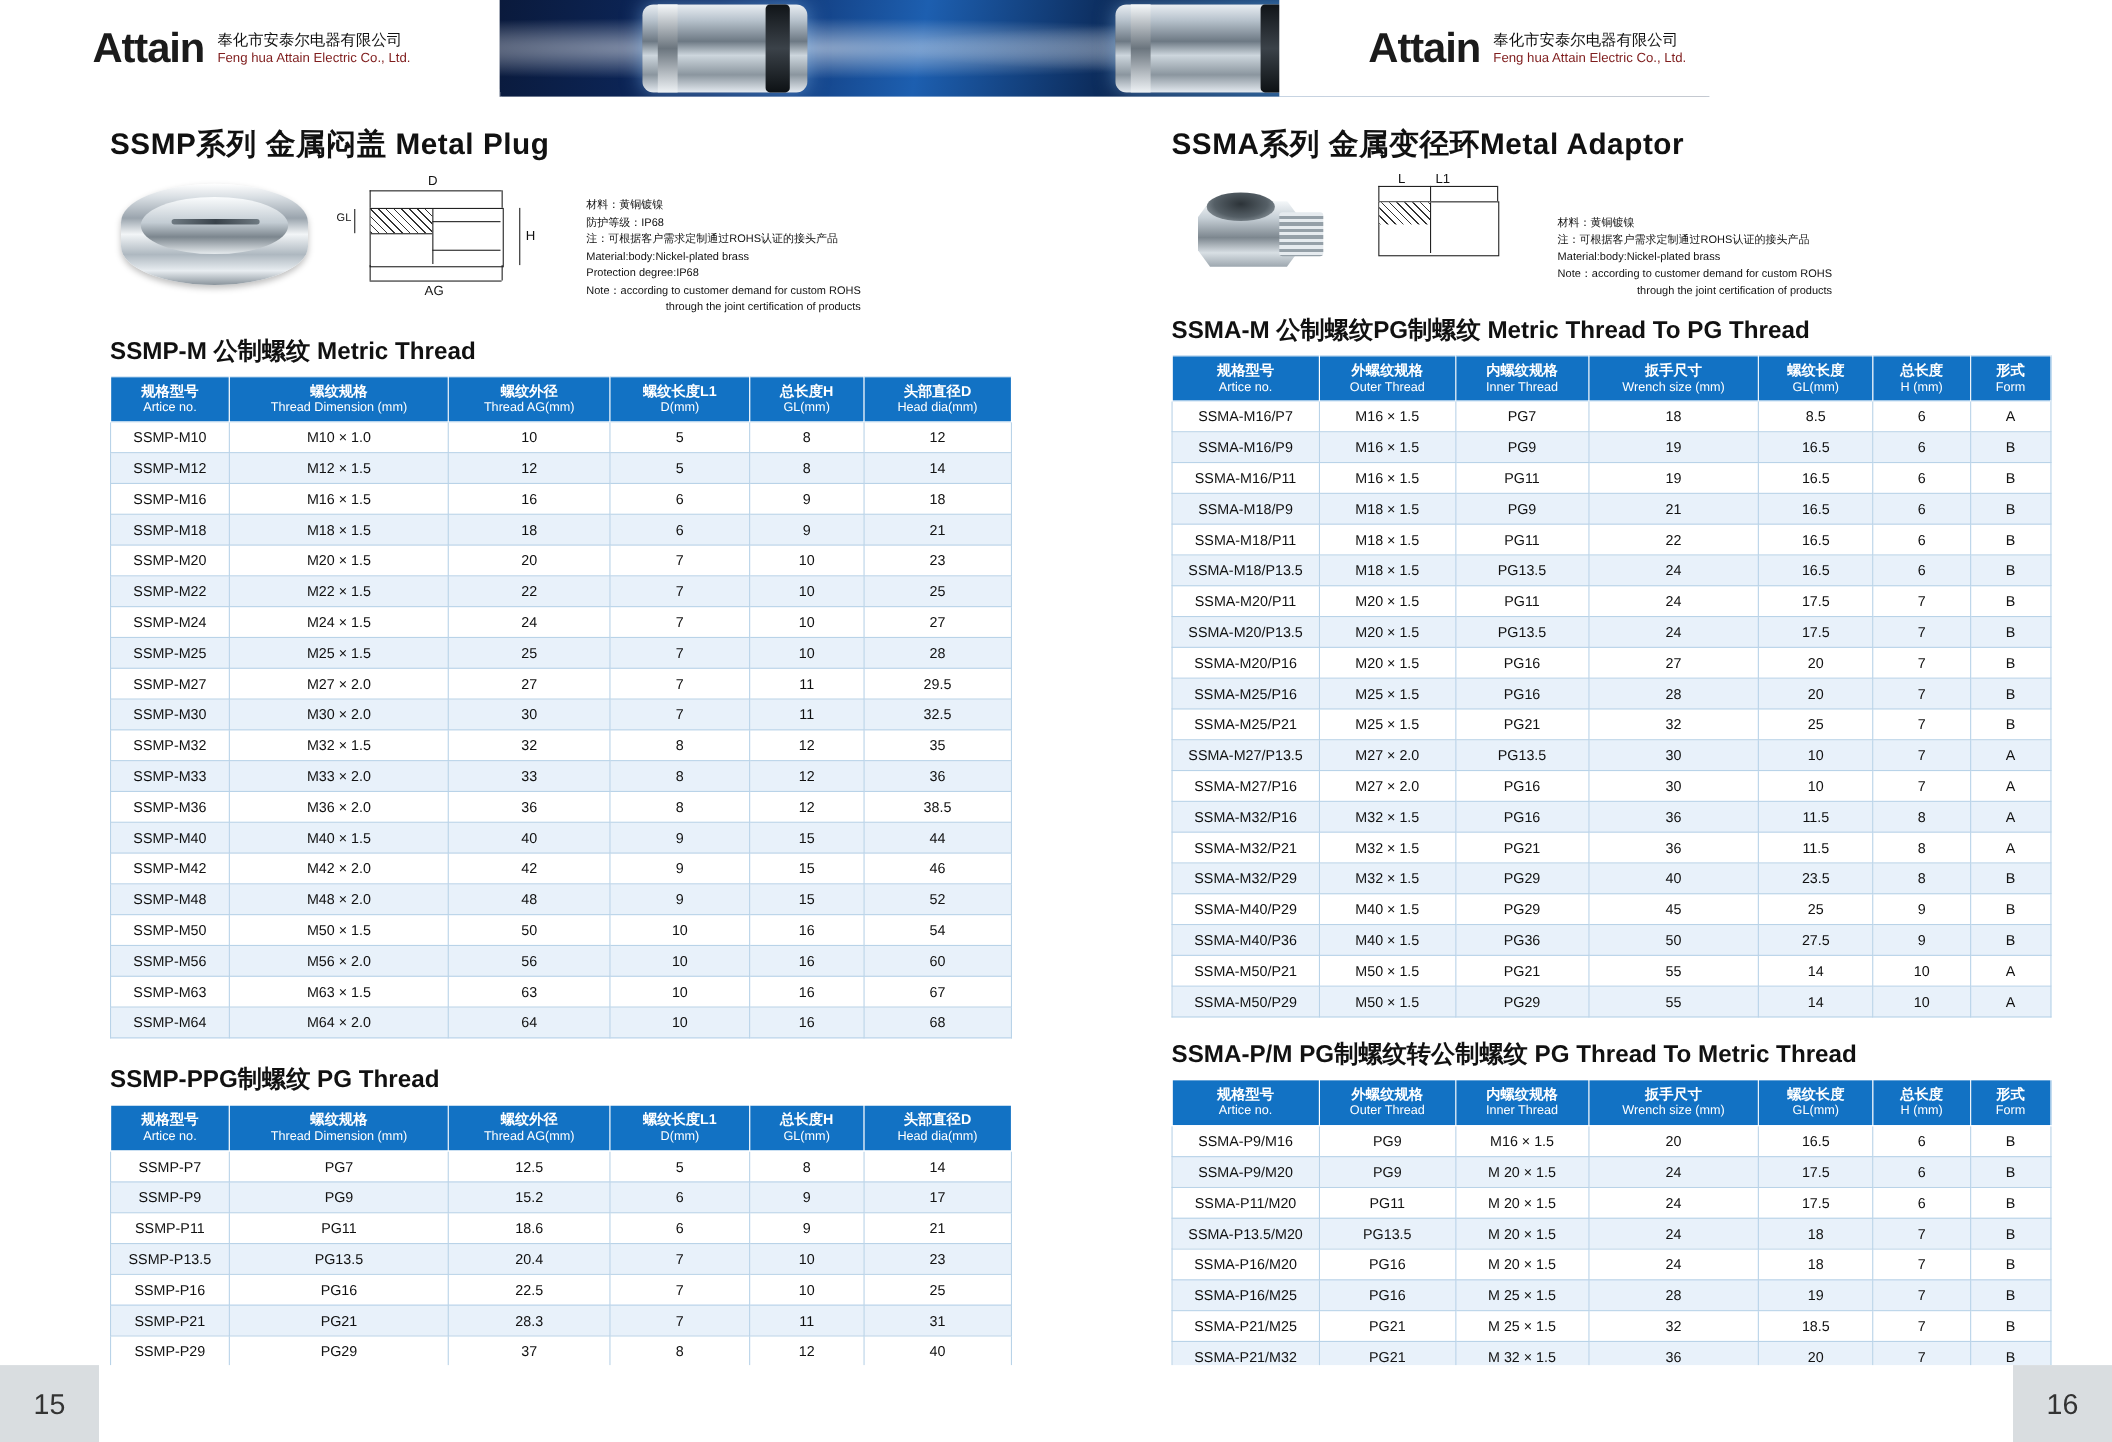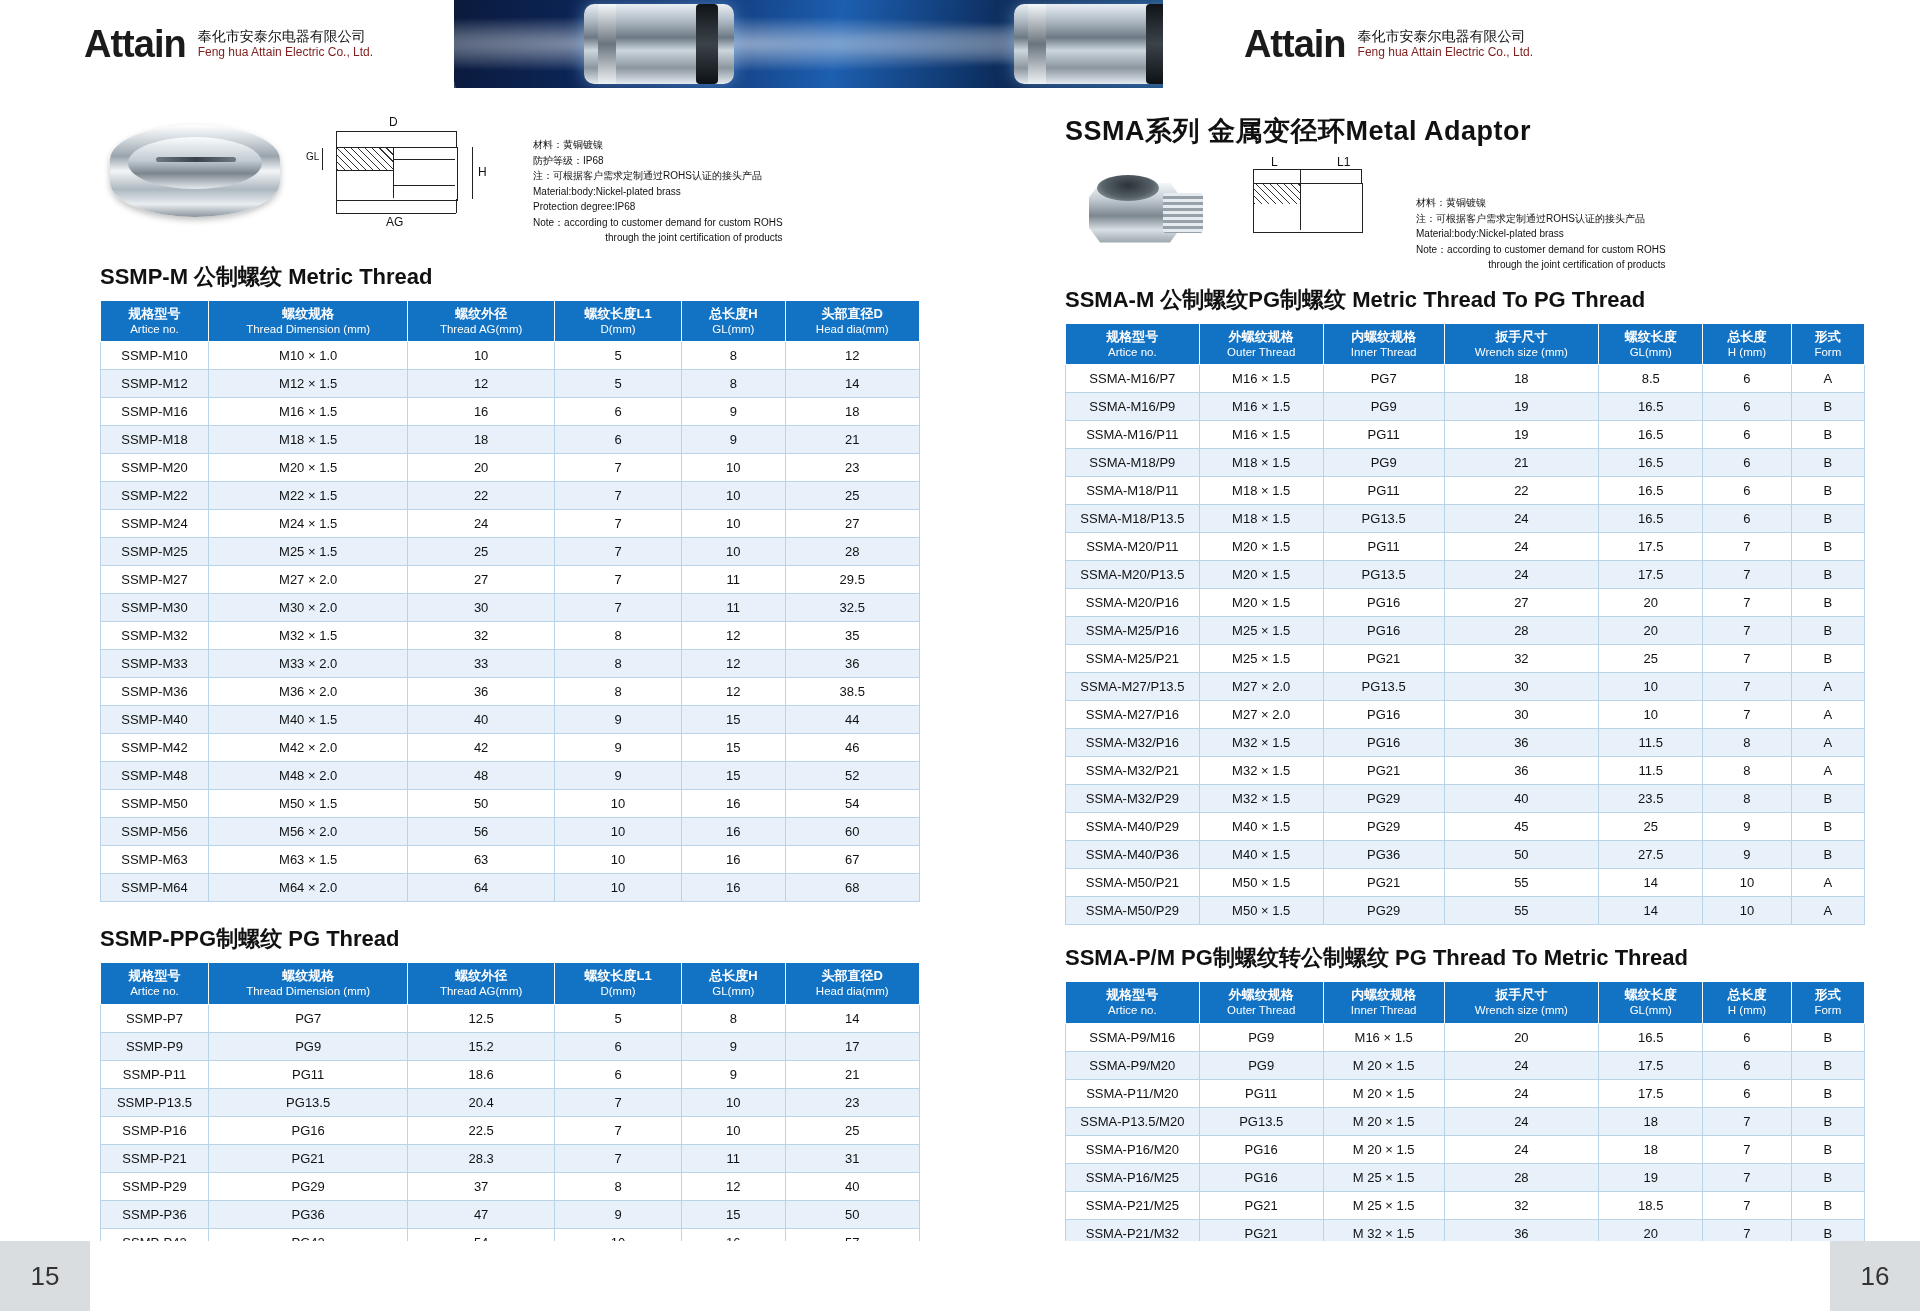--- a/index.html
+++ b/index.html
@@ -197,20 +197,21 @@
         </div>
       </div>
     </div>
   </div>
 
   <div class="edge-l"></div>
   <div class="divider"></div>
 
   <div class="col col-left" style="padding-left:100px;padding-top:25px;">
 
+    <h1 class="sec-title">SSMP系列  金属闷盖 Metal Plug</h1>
 
     <div class="prod-row">
       <div class="photo">
         <div class="plug-img"></div>
       </div>
 
       <div class="drawing">
         <div class="dim-line" style="left:32px;top:18px;width:120px;"></div>
         <div class="dim-vline" style="left:32px;top:18px;height:16px;"></div>
         <div class="dim-vline" style="left:152px;top:18px;height:16px;"></div>
@@ -564,21 +565,21 @@
       </div>
 
       <div class="drawing2">
         <div class="dim-line" style="left:28px;top:14px;width:47px;"></div>
         <div class="dim-vline" style="left:28px;top:14px;height:14px;"></div>
         <div class="dim-vline" style="left:75px;top:14px;height:14px;"></div>
         <div class="dwg-label" style="left:46px;top:0px;">L</div>
 
         <div class="dim-line" style="left:75px;top:14px;width:61px;"></div>
         <div class="dim-vline" style="left:136px;top:14px;height:14px;"></div>
-        <div class="dwg-label" style="left:112px;top:0px;">L1</div>
+        <div class="dwg-label" style="left:80px;top:0px;">L1</div>
 
         <div class="dwg2-body"></div>
         <div class="dwg2-hatch"></div>
         <div class="dwg2-mid"></div>
       </div>
 
       <div class="spec-text right-pad" style="padding-top:40px;">
         <div>材料：黄铜镀镍</div>
         <div>注：可根据客户需求定制通过ROHS认证的接头产品</div>
         <div class="en">Material:body:Nickel-plated brass</div>

